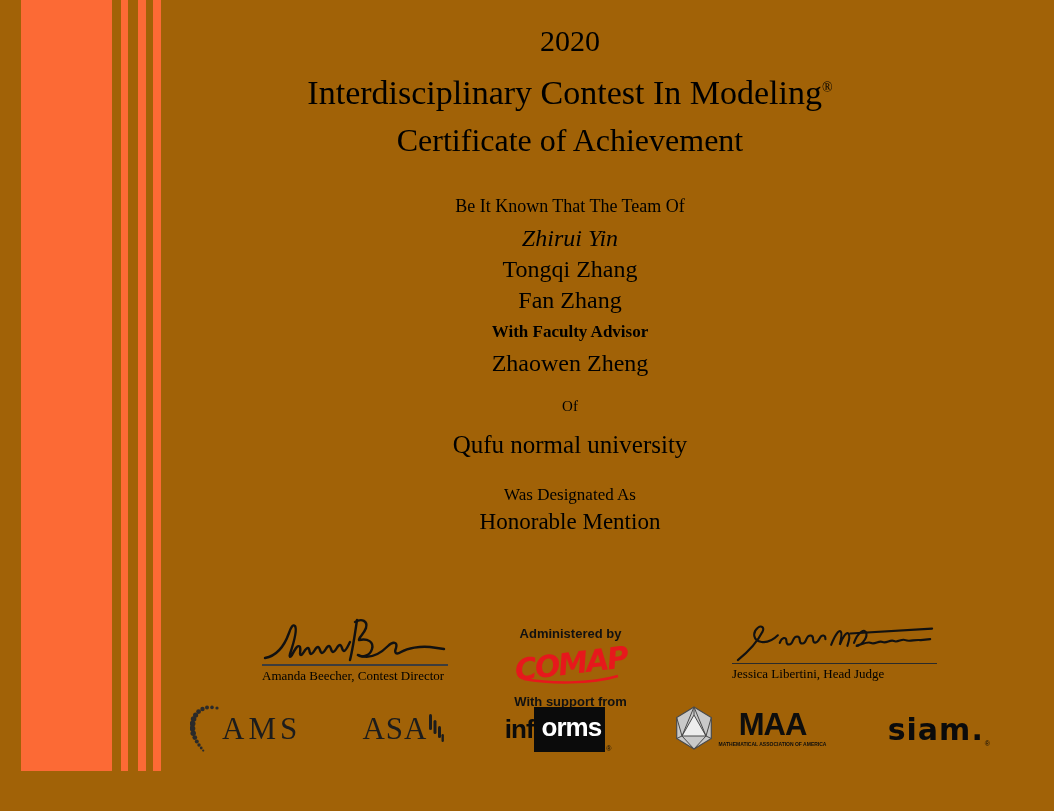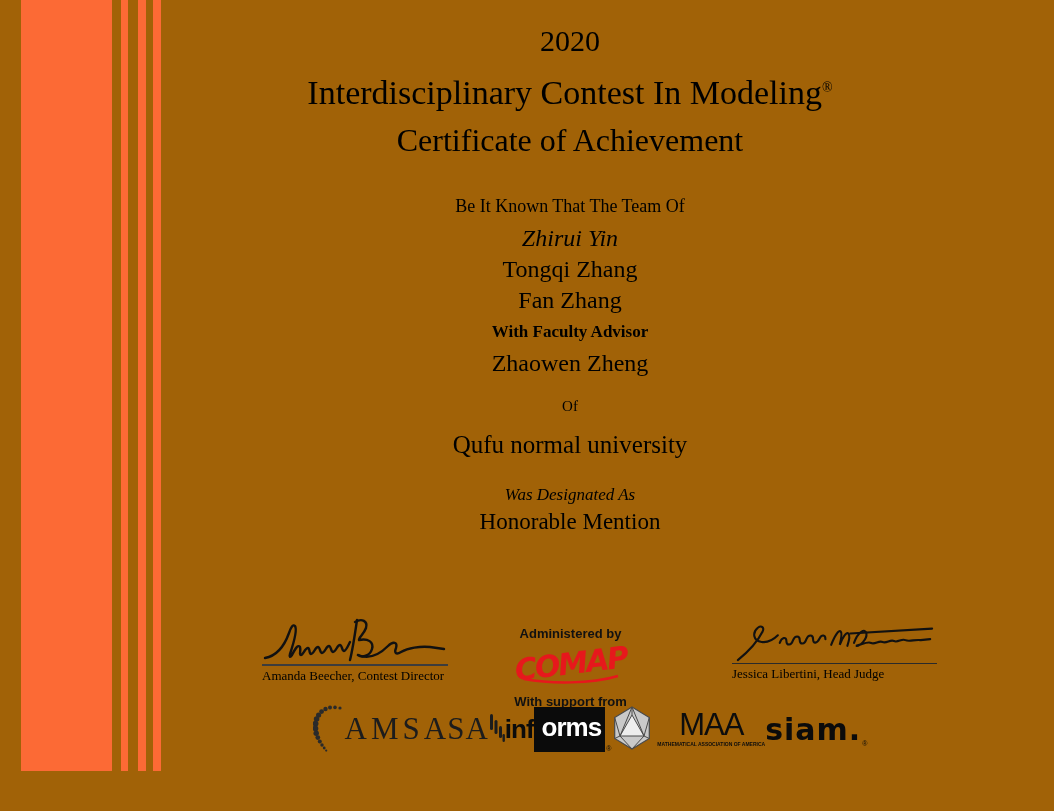--- a/index.html
+++ b/index.html
@@ -26,52 +26,52 @@
   .title sup{font-size:14px;vertical-align:super;line-height:0;}
   .subtitle{top:122px;font-size:32px;}
   .known{top:196px;font-size:18px;}
   .team0{top:225px;font-size:24px;font-style:italic;}
   .team1{top:256px;font-size:24px;}
   .team2{top:287px;font-size:24px;}
   .advlabel{top:322px;font-size:17px;font-weight:bold;}
   .advisor{top:350px;font-size:24px;}
   .oflabel{top:398px;font-size:15px;}
   .institution{top:431px;font-size:25px;}
-  .deslabel{top:485px;font-size:17px;font-style:italic;}
+  .deslabel{top:485px;font-size:17px;}
   .designation{top:509px;font-size:23px;}
 
   
   .sigblock{position:absolute;}
   .sig-left{left:262px;top:616px;width:186px;}
   .sig-right{left:732px;top:622px;width:205px;}
   .sigline{border-top:2px solid #3c3c3c;margin-top:-4px;}
   .sigline-thin{border-top:1.5px solid #2a2a2a;margin-top:-3px;}
   .sigcaption{font-size:13px;margin-top:2px;white-space:nowrap;}
   .sig-center{left:488px;top:626px;width:165px;text-align:center;
     font-family:"Liberation Sans","DejaVu Sans",sans-serif;}
   .adminby,.support{font-size:13px;font-weight:bold;color:#111;}
   .support{margin-top:4px;}
   .comap{margin-top:1px;}
 
   
   .logos{position:absolute;left:190px;top:700px;width:800px;height:58px;
-    display:flex;justify-content:center;align-items:center;}
+    display:flex;justify-content:space-between;align-items:center;gap:17px;}
   .logoitem{display:flex;align-items:center;}
   .ams-text{font-size:31px;letter-spacing:4px;color:#1c1c1c;margin-left:2px;}
   .asa-text{font-size:31px;color:#1c1c1c;letter-spacing:1px;}
   .informs{font-family:"Liberation Sans","DejaVu Sans",sans-serif;
     font-weight:bold;font-size:26px;letter-spacing:-1px;color:#0b0b0b;
     display:flex;align-items:center;}
   .informs .boxed{background:#0b0b0b;color:#fff;padding:5px 4px 9px 8px;margin-left:0;}
   .reg-tiny{font-size:7px;align-self:flex-end;margin-left:1px;
     font-family:"Liberation Sans",sans-serif;font-weight:normal;letter-spacing:0;}
   .maa-wrap{display:flex;align-items:center;gap:4px;}
   .maa-col{display:flex;flex-direction:column;align-items:center;
     font-family:"Liberation Sans","DejaVu Sans",sans-serif;}
-  .maa-text{font-size:31px;font-weight:normal;letter-spacing:-1px;color:#0d0d0d;line-height:0.9;}
+  .maa-text{font-size:31px;font-weight:bold;letter-spacing:-1px;color:#0d0d0d;line-height:0.9;}
   .maa-caption{font-size:5px;font-weight:bold;color:#0d0d0d;white-space:nowrap;margin-top:2px;}
   .siam{font-family:"DejaVu Sans","Liberation Sans",sans-serif;
     font-weight:900;font-size:30px;letter-spacing:1px;color:#0b0b0b;
     display:flex;align-items:baseline;}
 </style>
 </head>
 <body>
 
 <div class="page">
 

